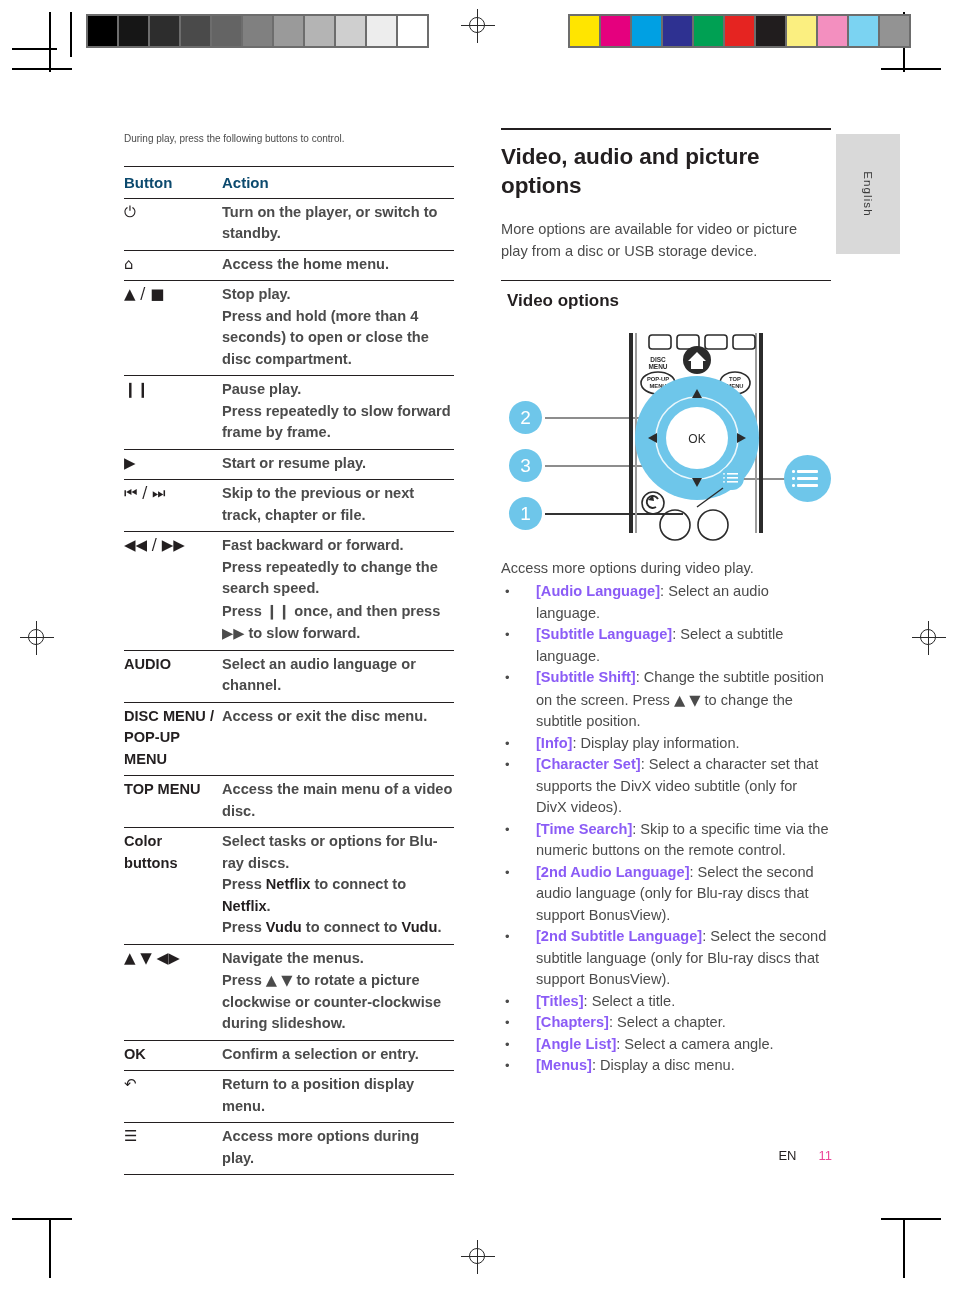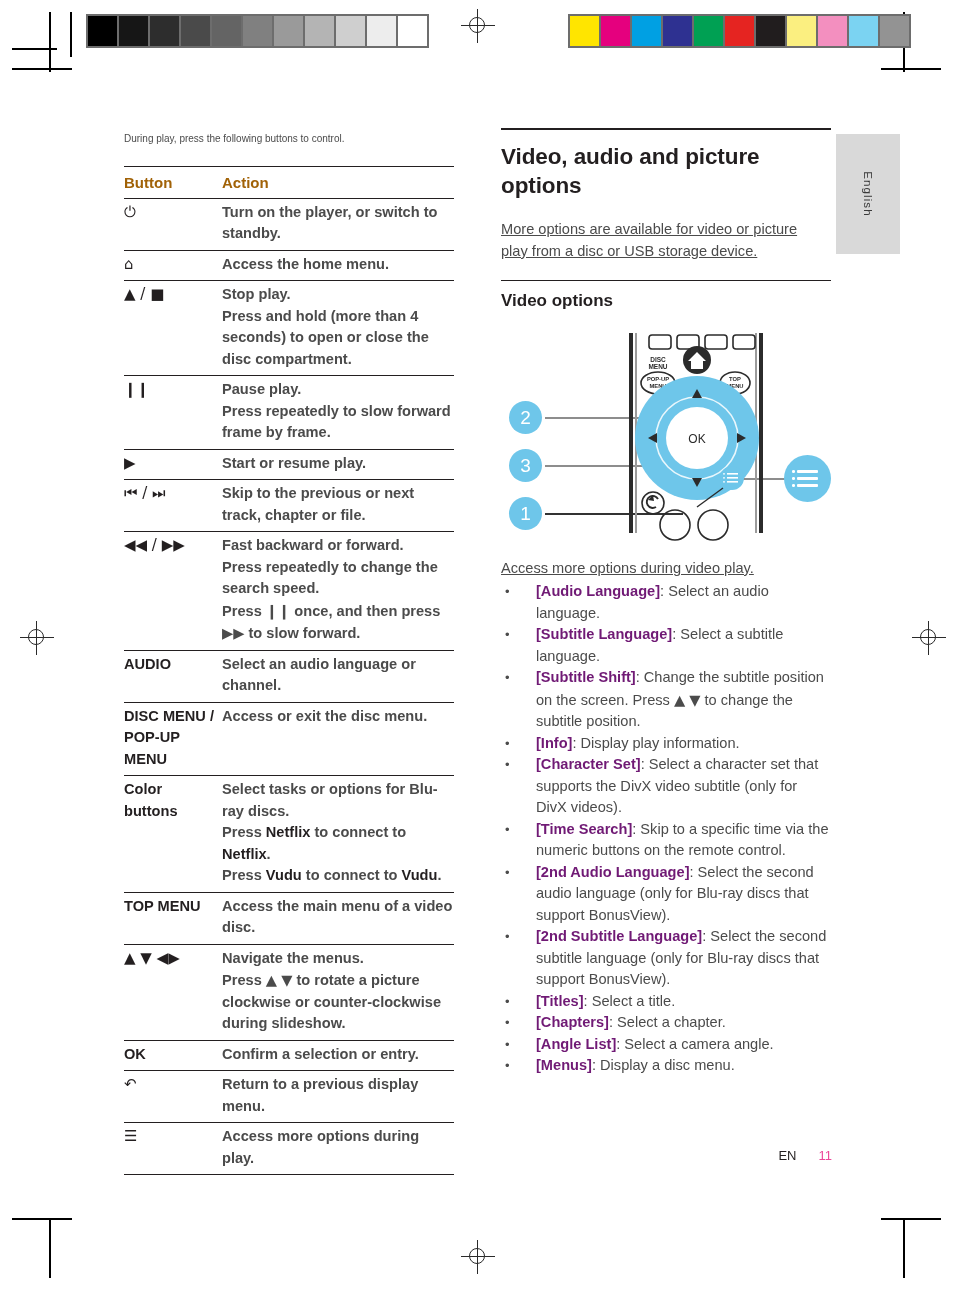--- a/index.html
+++ b/index.html
@@ -102,21 +102,21 @@
   table.btn-table td {
     text-align: left;
     vertical-align: top;
     padding: 3px 0 5px 0;
     line-height: 21.5px;
   }
   table.btn-table thead th {
     border-top: 1.6px solid #231f20;
     border-bottom: 1.2px solid #231f20;
     font-weight: bold;
-    color: #a16207;
+    color: #0c4a6e;
     padding-top: 5px;
     padding-bottom: 4px;
     font-size: 15px;
   }
   table.btn-table tbody td {
     border-bottom: 1.1px solid #231f20;
     color: #4b4b4b;
     font-weight: bold;
   }
   table.btn-table tbody td.c-btn {
@@ -154,30 +154,29 @@
     font-weight: bold;
     margin: 0 0 18px 0;
     color: #231f20;
     letter-spacing: -0.1px;
   }
   .sec-par {
     font-size: 14.6px;
     line-height: 22px;
     color: #4b4b4b;
     margin: 0 8px 18px 0;
-    text-decoration: underline;
   }
   .rule-thin {
     border-top: 1.3px solid #231f20;
     margin-bottom: 10px;
   }
   h2.sub-title {
     font-size: 17px;
     font-weight: bold;
-    margin: 0 0 14px 0;
+    margin: 0 0 14px 6px;
     color: #231f20;
   }
 
   
   .figure {
     position: relative;
     width: 330px;
     height: 218px;
     margin-bottom: 14px;
   }
@@ -235,21 +234,21 @@
     margin-bottom: 0px;
   }
   ul.bullets li:before {
     content: "\2022";
     position: absolute;
     left: 4px;
     top: 0;
     color: #4b4b4b;
     font-size: 13px;
   }
-  ul.bullets li b { color: #701a75; }
+  ul.bullets li b { color: #8b5cf6; }
 
   .footer {
     position: absolute;
     left: 0;
     top: 1148px;
     width: 954px;
     text-align: right;
     padding-right: 122px;
     box-sizing: border-box;
     font-size: 13px;
@@ -393,50 +392,50 @@
             </td>
           </tr>
           <tr>
             <td class="c-btn">DISC MENU /
 POP-UP MENU</td>
             <td>
               <span class="act-line">Access or exit the disc menu.</span>
             </td>
           </tr>
           <tr>
+            <td class="c-btn">TOP MENU</td>
+            <td>
+              <span class="act-line">Access the main menu of a video disc.</span>
+            </td>
+          </tr>
+          <tr>
             <td class="c-btn">Color buttons</td>
             <td>
               <span class="act-line">Select tasks or options for Blu-ray discs.</span>
               <span class="act-line">Press <b>Netflix</b> to connect to <b>Netflix</b>.</span>
               <span class="act-line">Press <b>Vudu</b> to connect to <b>Vudu</b>.</span>
             </td>
           </tr>
           <tr>
-            <td class="c-btn">TOP MENU</td>
-            <td>
-              <span class="act-line">Access the main menu of a video disc.</span>
-            </td>
-          </tr>
-          <tr>
             <td class="c-btn sym gl">▲ ▼ ◀▶</td>
             <td>
               <span class="act-line">Navigate the menus.</span>
               <span class="act-line">Press <span class="gl">▲</span> <span class="gl">▼</span> to rotate a picture clockwise or counter-clockwise during slideshow.</span>
             </td>
           </tr>
           <tr>
             <td class="c-btn">OK</td>
             <td>
               <span class="act-line">Confirm a selection or entry.</span>
             </td>
           </tr>
           <tr>
             <td class="c-btn sym gl">↶</td>
             <td>
-              <span class="act-line">Return to a previous display menu.</span>
+              <span class="act-line">Return to a position display menu.</span>
             </td>
           </tr>
           <tr>
             <td class="c-btn sym gl">☰</td>
             <td>
               <span class="act-line">Access more options during play.</span>
             </td>
           </tr>
         </tbody>
     </table>

